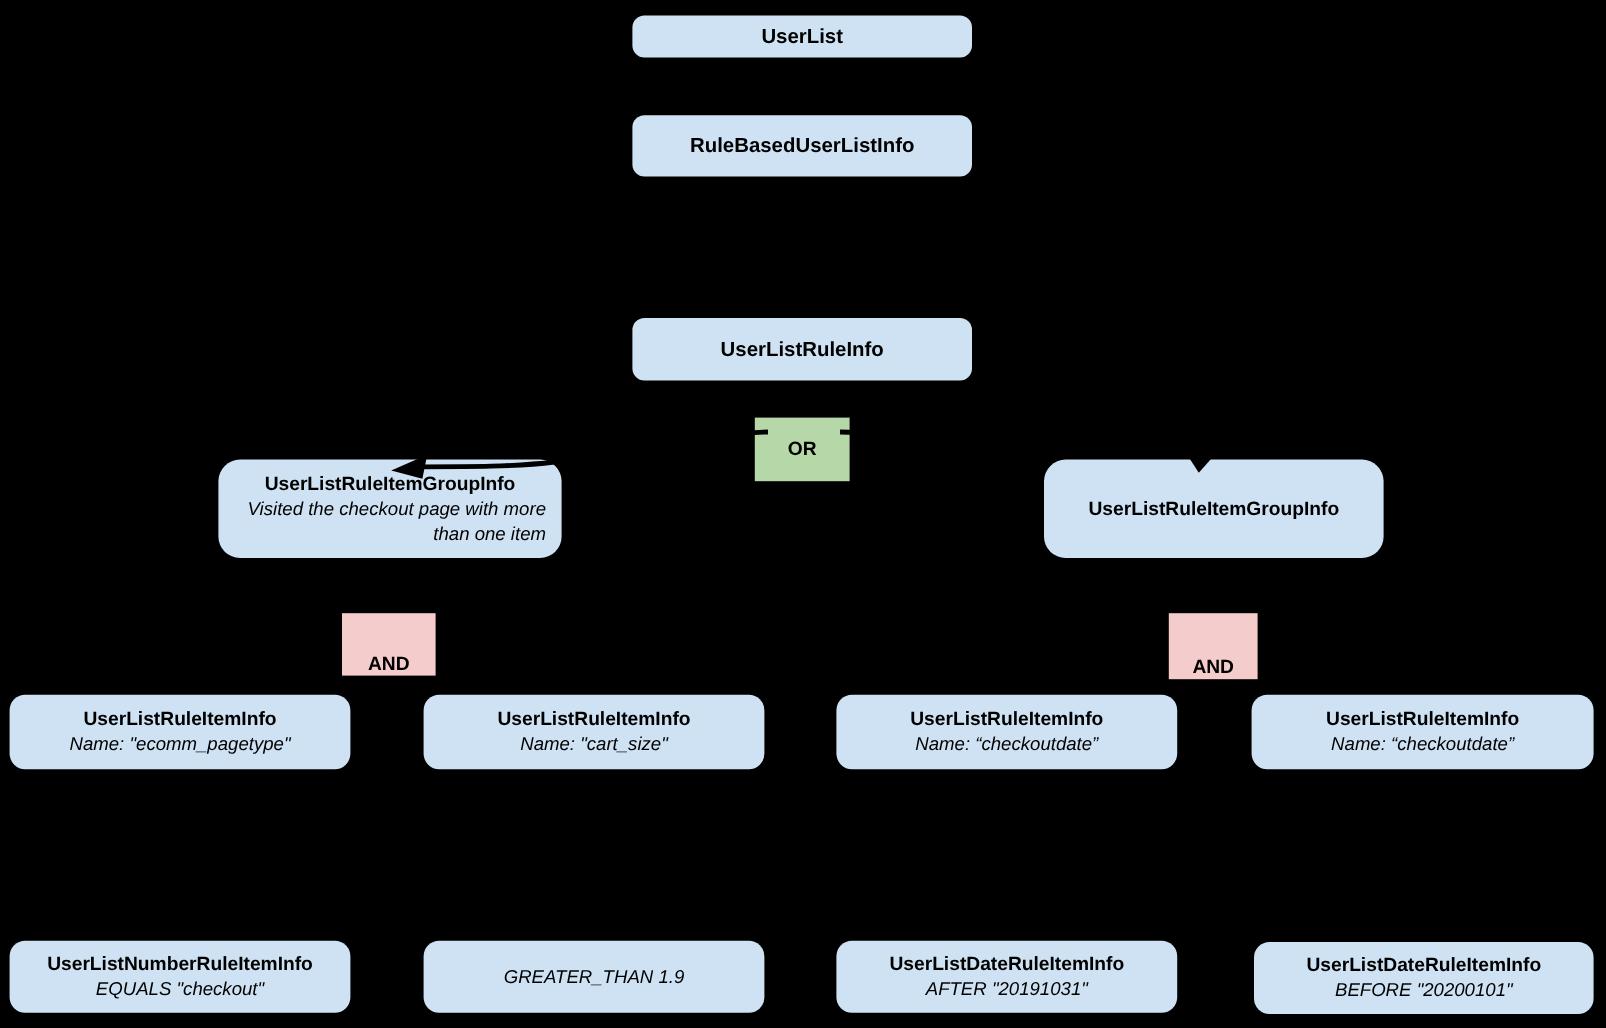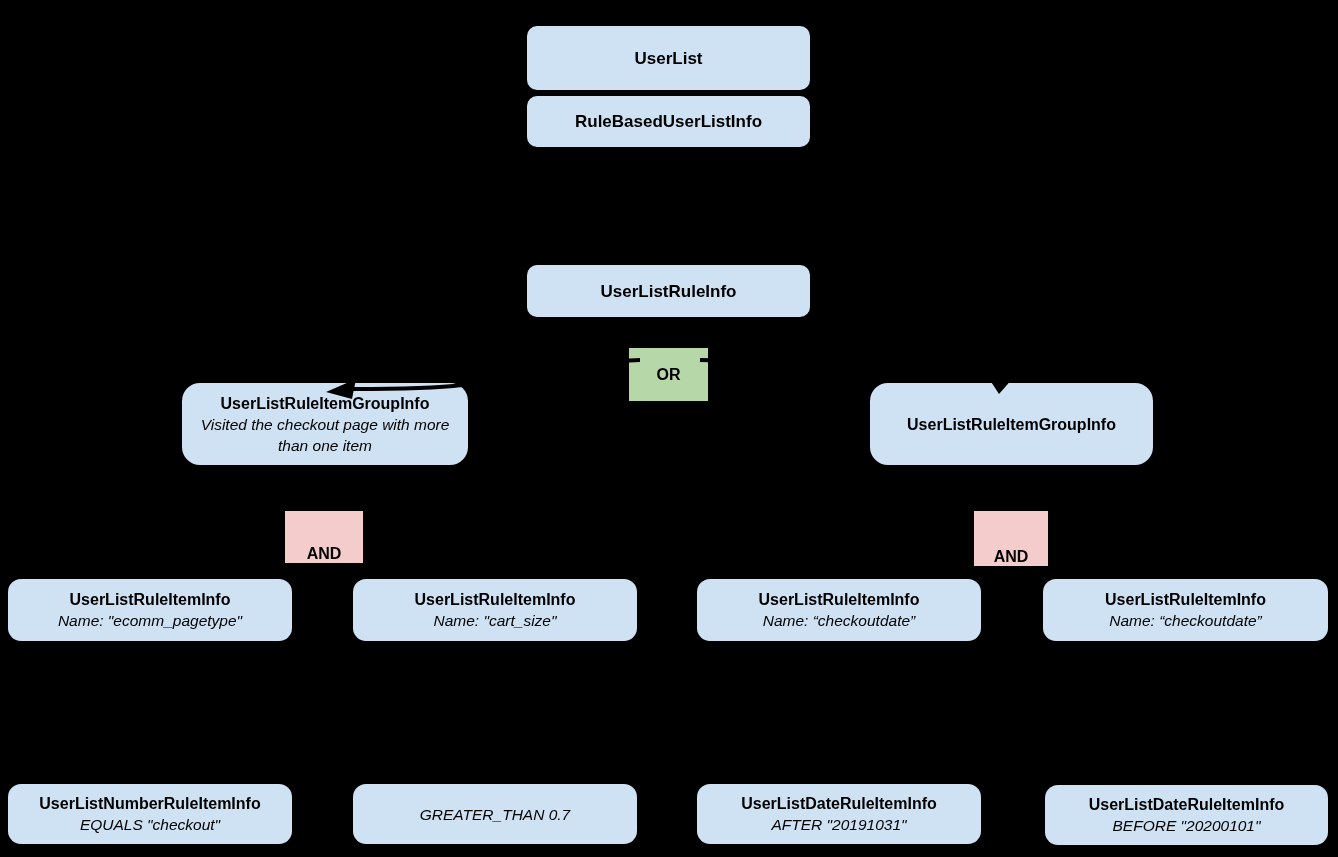--- a/index.html
+++ b/index.html
@@ -25,21 +25,21 @@
     display: flex;
     flex-direction: column;
     align-items: center;
     justify-content: center;
     text-align: center;
     z-index: 1;
     line-height: 21px;
   }
   .node .title { font-weight: bold; font-size: 16px; }
   .node.single .title { font-size: 17px; }
-  .node .sub { font-style: italic; font-size: 15.5px; }
+  .node .sub { font-style: italic; font-size: 15.5px; text-align: right; }
   .node.group { border-radius: 18px; padding: 4px 13px; }
   .node.item, .node.leaf { border-radius: 13px; padding: 4px 10px; }
   .op {
     position: absolute;
     display: flex; align-items: center; justify-content: center;
     font-weight: bold; font-size: 16px;
     z-index: 1;
     border-radius: 0;
   }
   .op.or { background: var(--node-green); }
@@ -48,21 +48,21 @@
     position: absolute; left: 0; top: 0;
     width: 1338px; height: 857px;
     z-index: 2; pointer-events: none;
   }
 </style>
 </head>
 <body>
 
 <div class="canvas">
 
-  <div class="node single" style="left:527px;top:26px;width:283px;height:64px">
+  <div class="node single" style="left:527px;top:13px;width:283px;height:35px">
     <div class="title">UserList</div>
   </div>
   <div class="node single" style="left:527px;top:96px;width:283px;height:51px">
     <div class="title">RuleBasedUserListInfo</div>
   </div>
   <div class="node single" style="left:527px;top:265px;width:283px;height:52px">
     <div class="title">UserListRuleInfo</div>
   </div>
 
   <div class="op or" style="left:629px;top:348px;width:79px;height:53px">
@@ -99,21 +99,21 @@
   <div class="node item" style="left:1043px;top:579px;width:285px;height:62px">
     <div class="title">UserListRuleItemInfo</div>
     <div class="sub">Name: “checkoutdate”</div>
   </div>
 
   <div class="node leaf" style="left:8px;top:784px;width:284px;height:60px">
     <div class="title">UserListNumberRuleItemInfo</div>
     <div class="sub">EQUALS "checkout"</div>
   </div>
   <div class="node leaf" style="left:353px;top:784px;width:284px;height:60px">
-    <div class="sub">GREATER_THAN 0.7</div>
+    <div class="sub">GREATER_THAN 1.9</div>
   </div>
   <div class="node leaf" style="left:697px;top:784px;width:284px;height:60px">
     <div class="title">UserListDateRuleItemInfo</div>
     <div class="sub">AFTER "20191031"</div>
   </div>
   <div class="node leaf" style="left:1045px;top:785px;width:283px;height:60px">
     <div class="title">UserListDateRuleItemInfo</div>
     <div class="sub">BEFORE "20200101"</div>
   </div>
 

